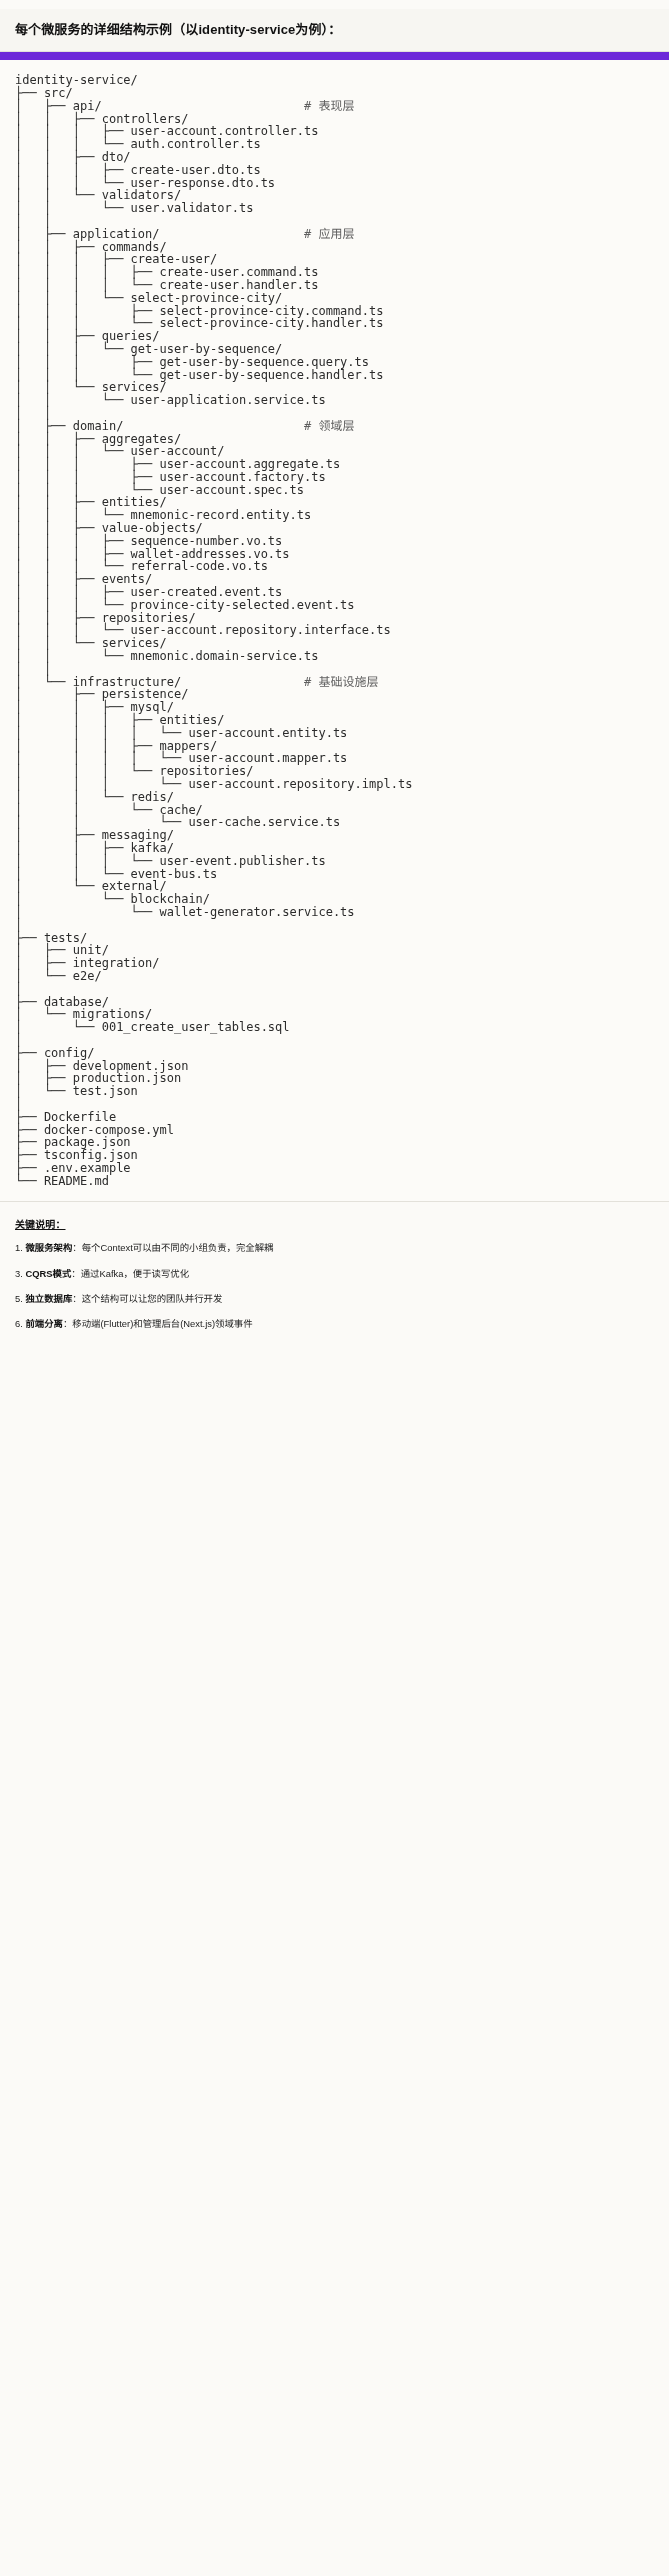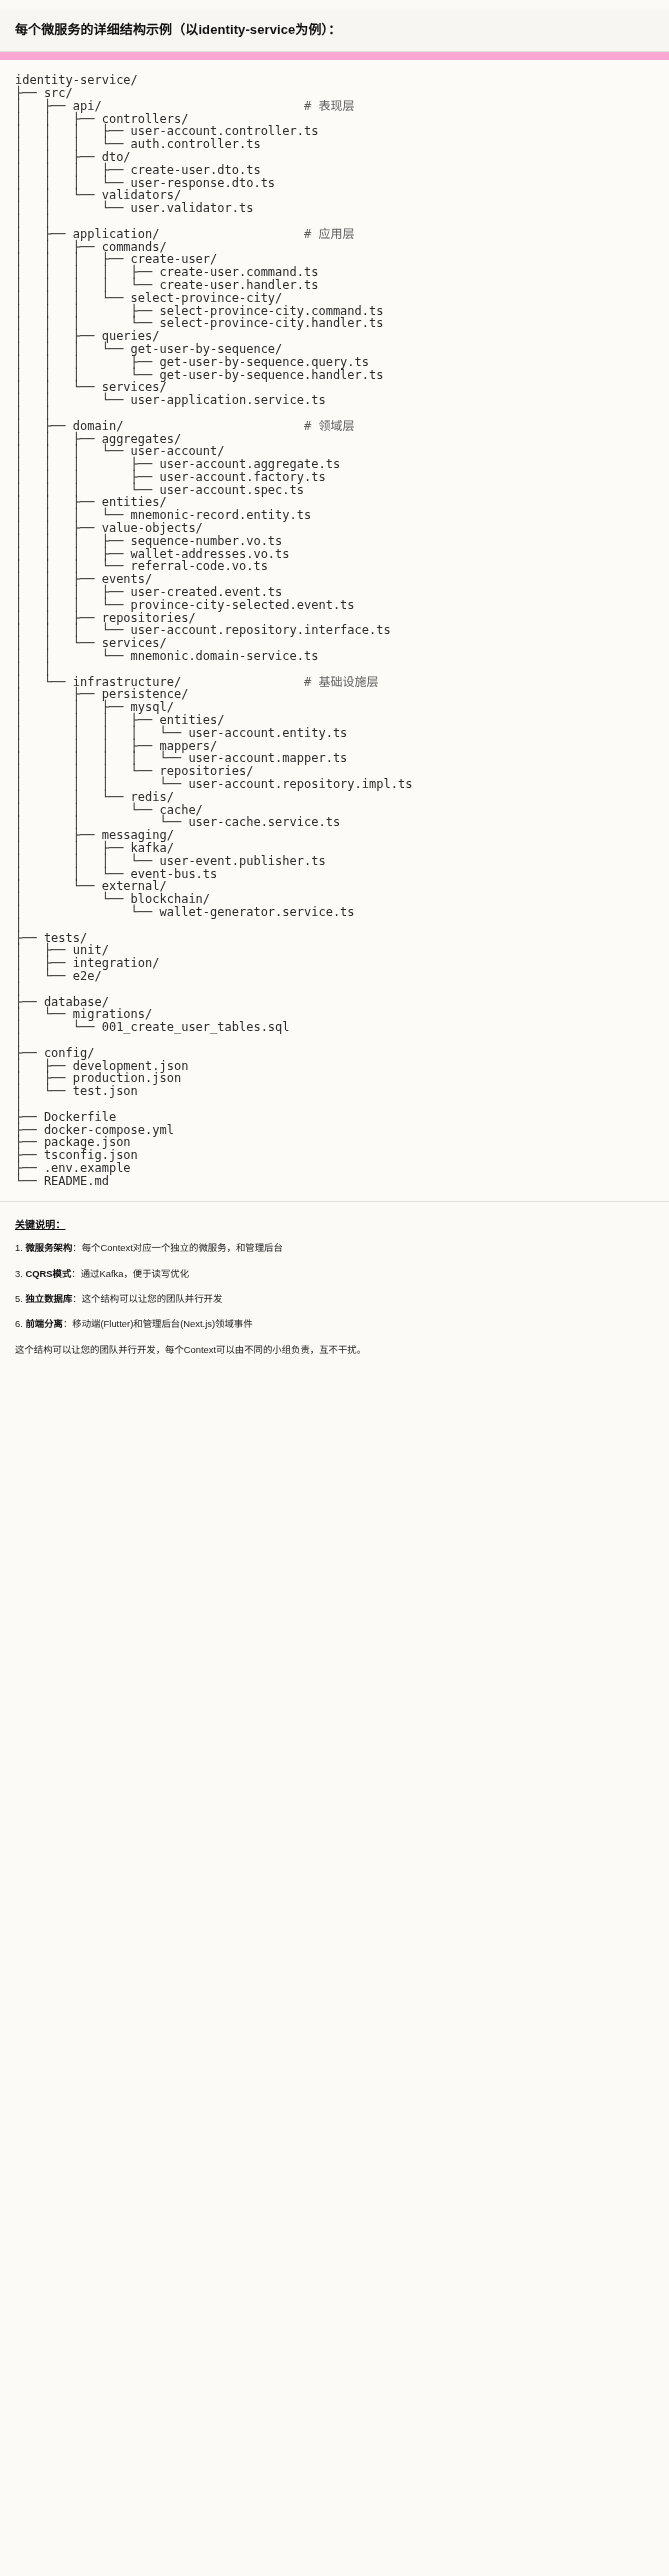--- a/index.html
+++ b/index.html
@@ -10,21 +10,21 @@
   }
   body {
     width: 669px;
     font-family: "Liberation Sans", "DejaVu Sans", sans-serif;
     color: #1b1b1b;
     -webkit-font-smoothing: antialiased;
   }
   .page {
     width: 669px;
     box-sizing: border-box;
-    background: #f9a8d4;
+    background: #6d28d9;
   }
 
   
   .doc-heading {
     box-sizing: border-box;
     padding: 12.5px 15px 11.3px 15px;
     font-size: 13px;
     font-weight: 700;
     line-height: 1.4;
     letter-spacing: 0.1px;
@@ -193,22 +193,21 @@
 ├── docker-compose.yml
 ├── package.json
 ├── tsconfig.json
 ├── .env.example
 └── README.md</pre>
   </div>
 
   <div class="notes">
     <div class="notes-title">关键说明：</div>
     <ol class="note-list">
-        <li><span class="num">1.</span> <span class="note-term">微服务架构</span><span class="note-sep">：</span><span class="note-desc">每个Context对应一个独立的微服务，和管理后台</span></li>
+        <li><span class="num">1.</span> <span class="note-term">微服务架构</span><span class="note-sep">：</span><span class="note-desc">每个Context可以由不同的小组负责，完全解耦</span></li>
         <li><span class="num">3.</span> <span class="note-term">CQRS模式</span><span class="note-sep">：</span><span class="note-desc">通过Kafka，便于读写优化</span></li>
         <li><span class="num">5.</span> <span class="note-term">独立数据库</span><span class="note-sep">：</span><span class="note-desc">这个结构可以让您的团队并行开发</span></li>
         <li><span class="num">6.</span> <span class="note-term">前端分离</span><span class="note-sep">：</span><span class="note-desc">移动端(Flutter)和管理后台(Next.js)领域事件</span></li>
       </ol>
-    <p class="closing">这个结构可以让您的团队并行开发，每个Context可以由不同的小组负责，互不干扰。</p>
   </div>
 
 </div>
 
 
 </body></html>

